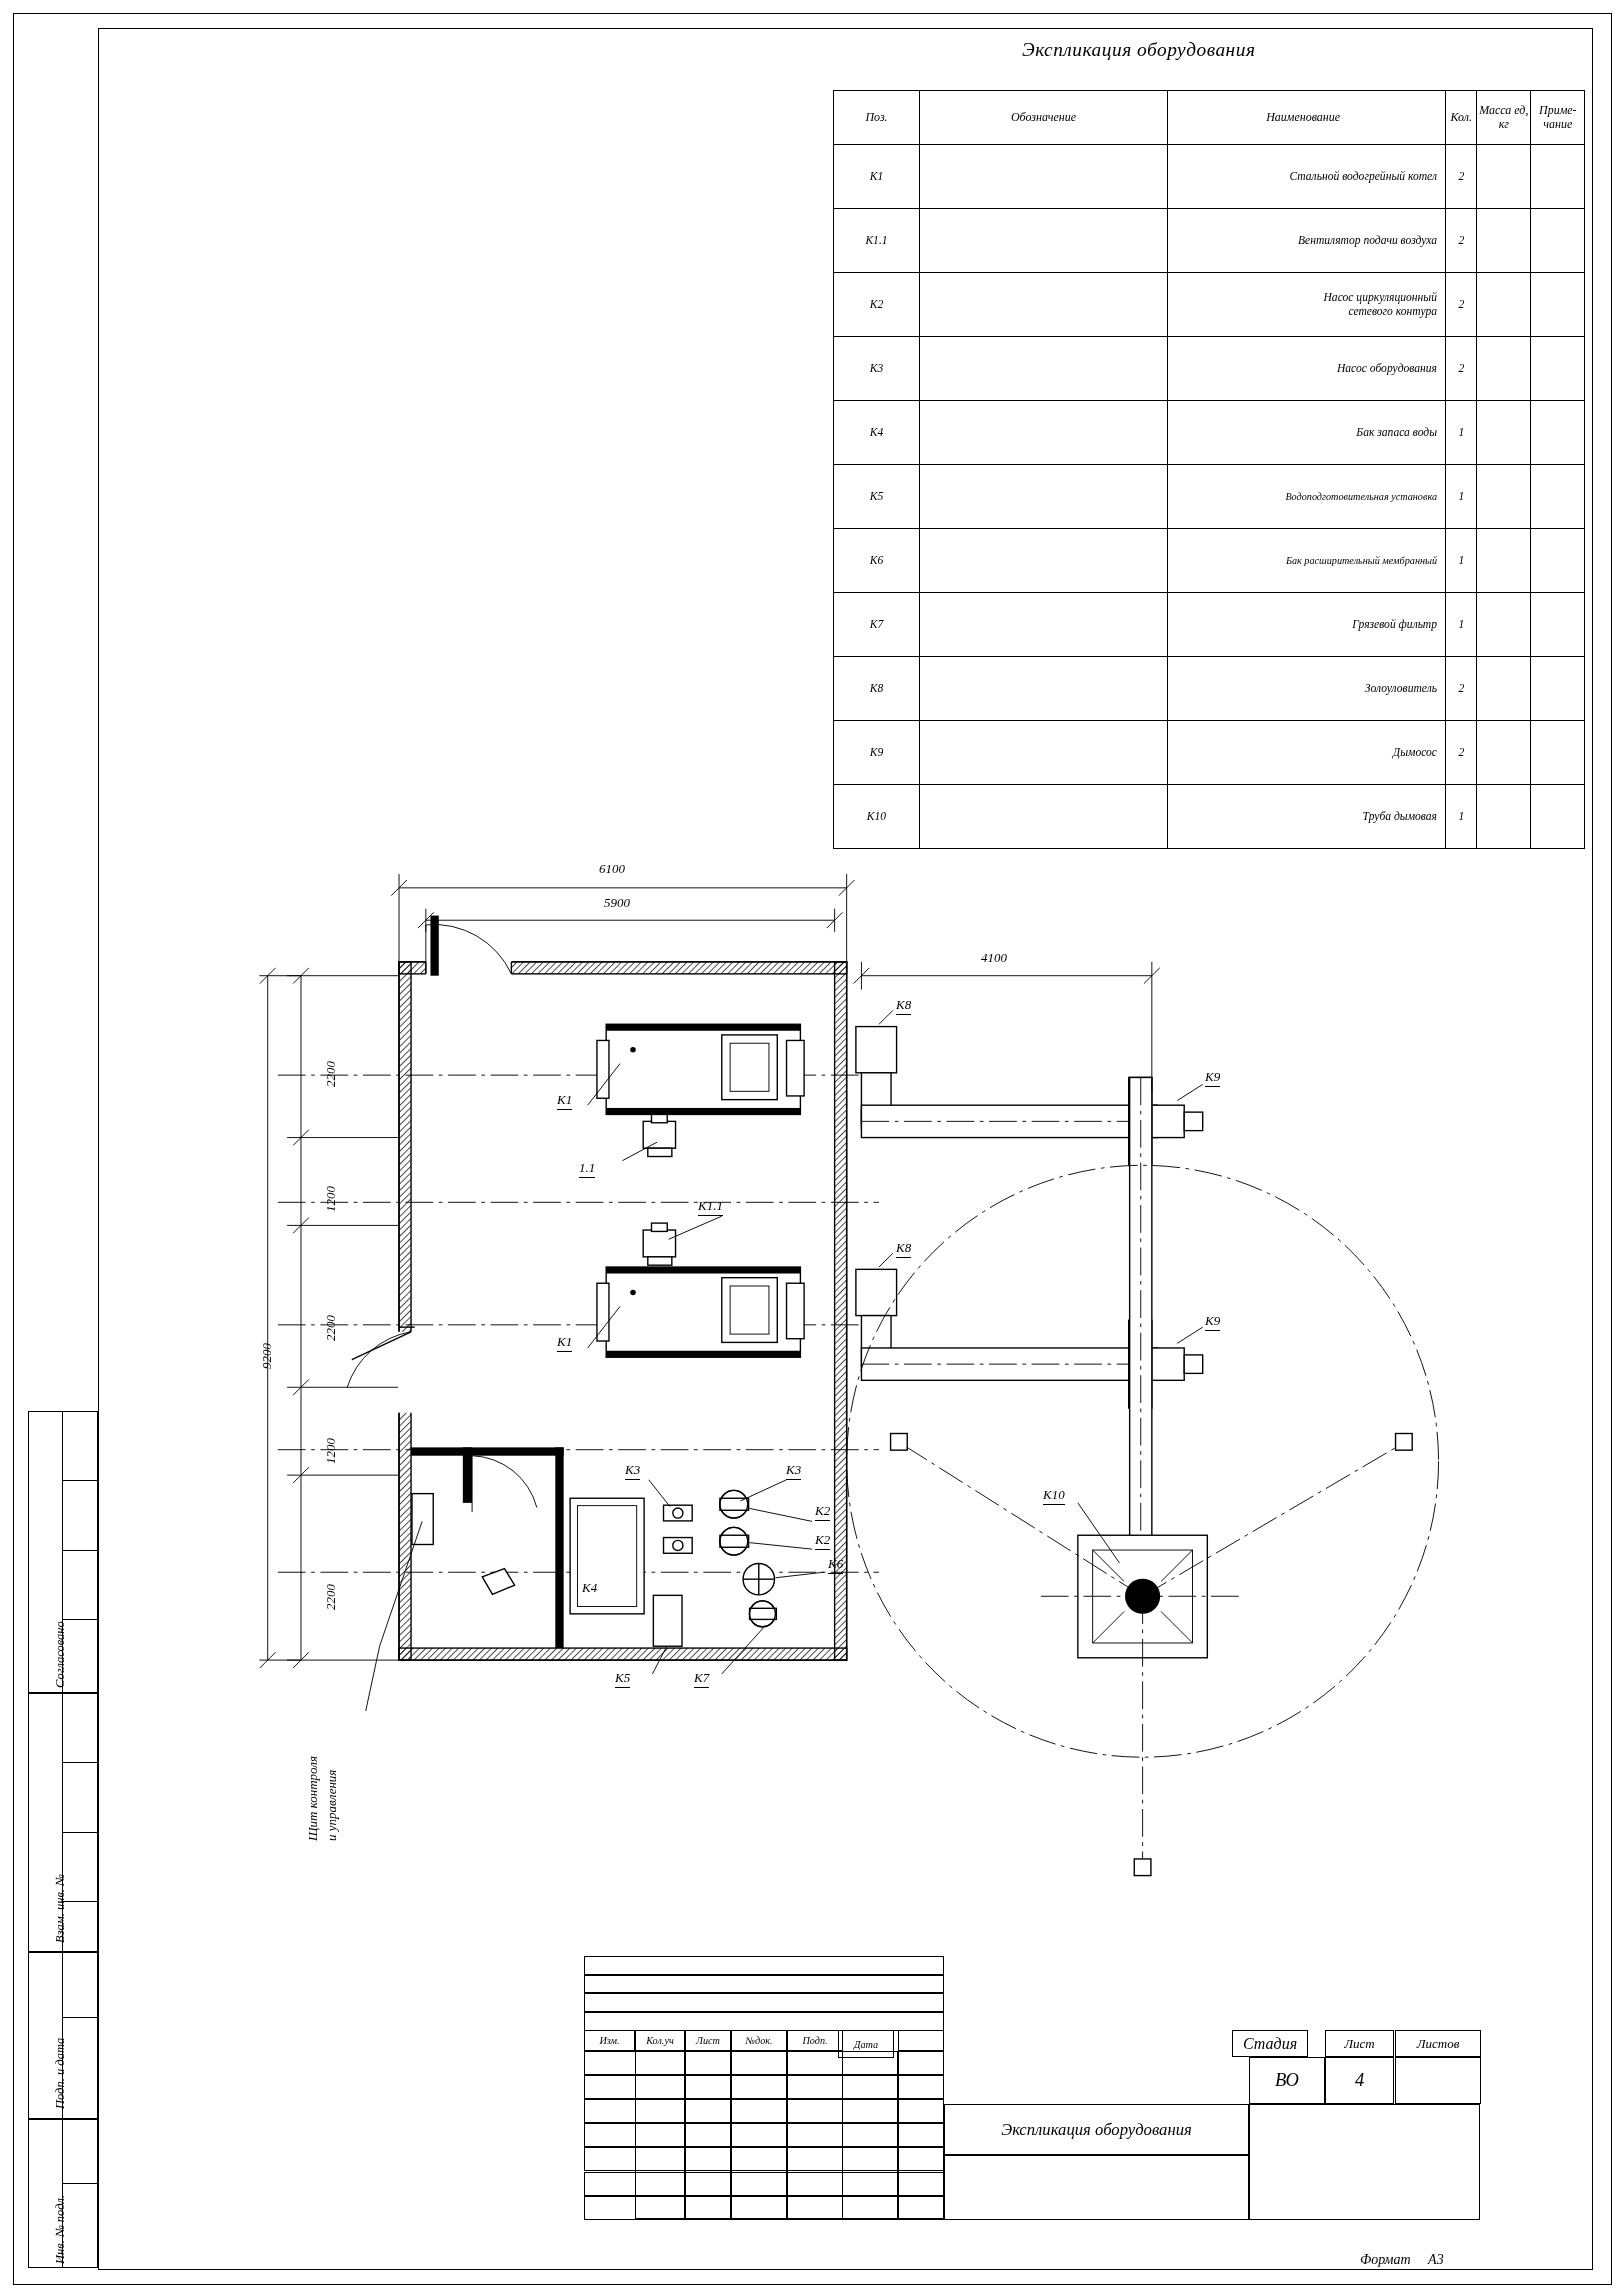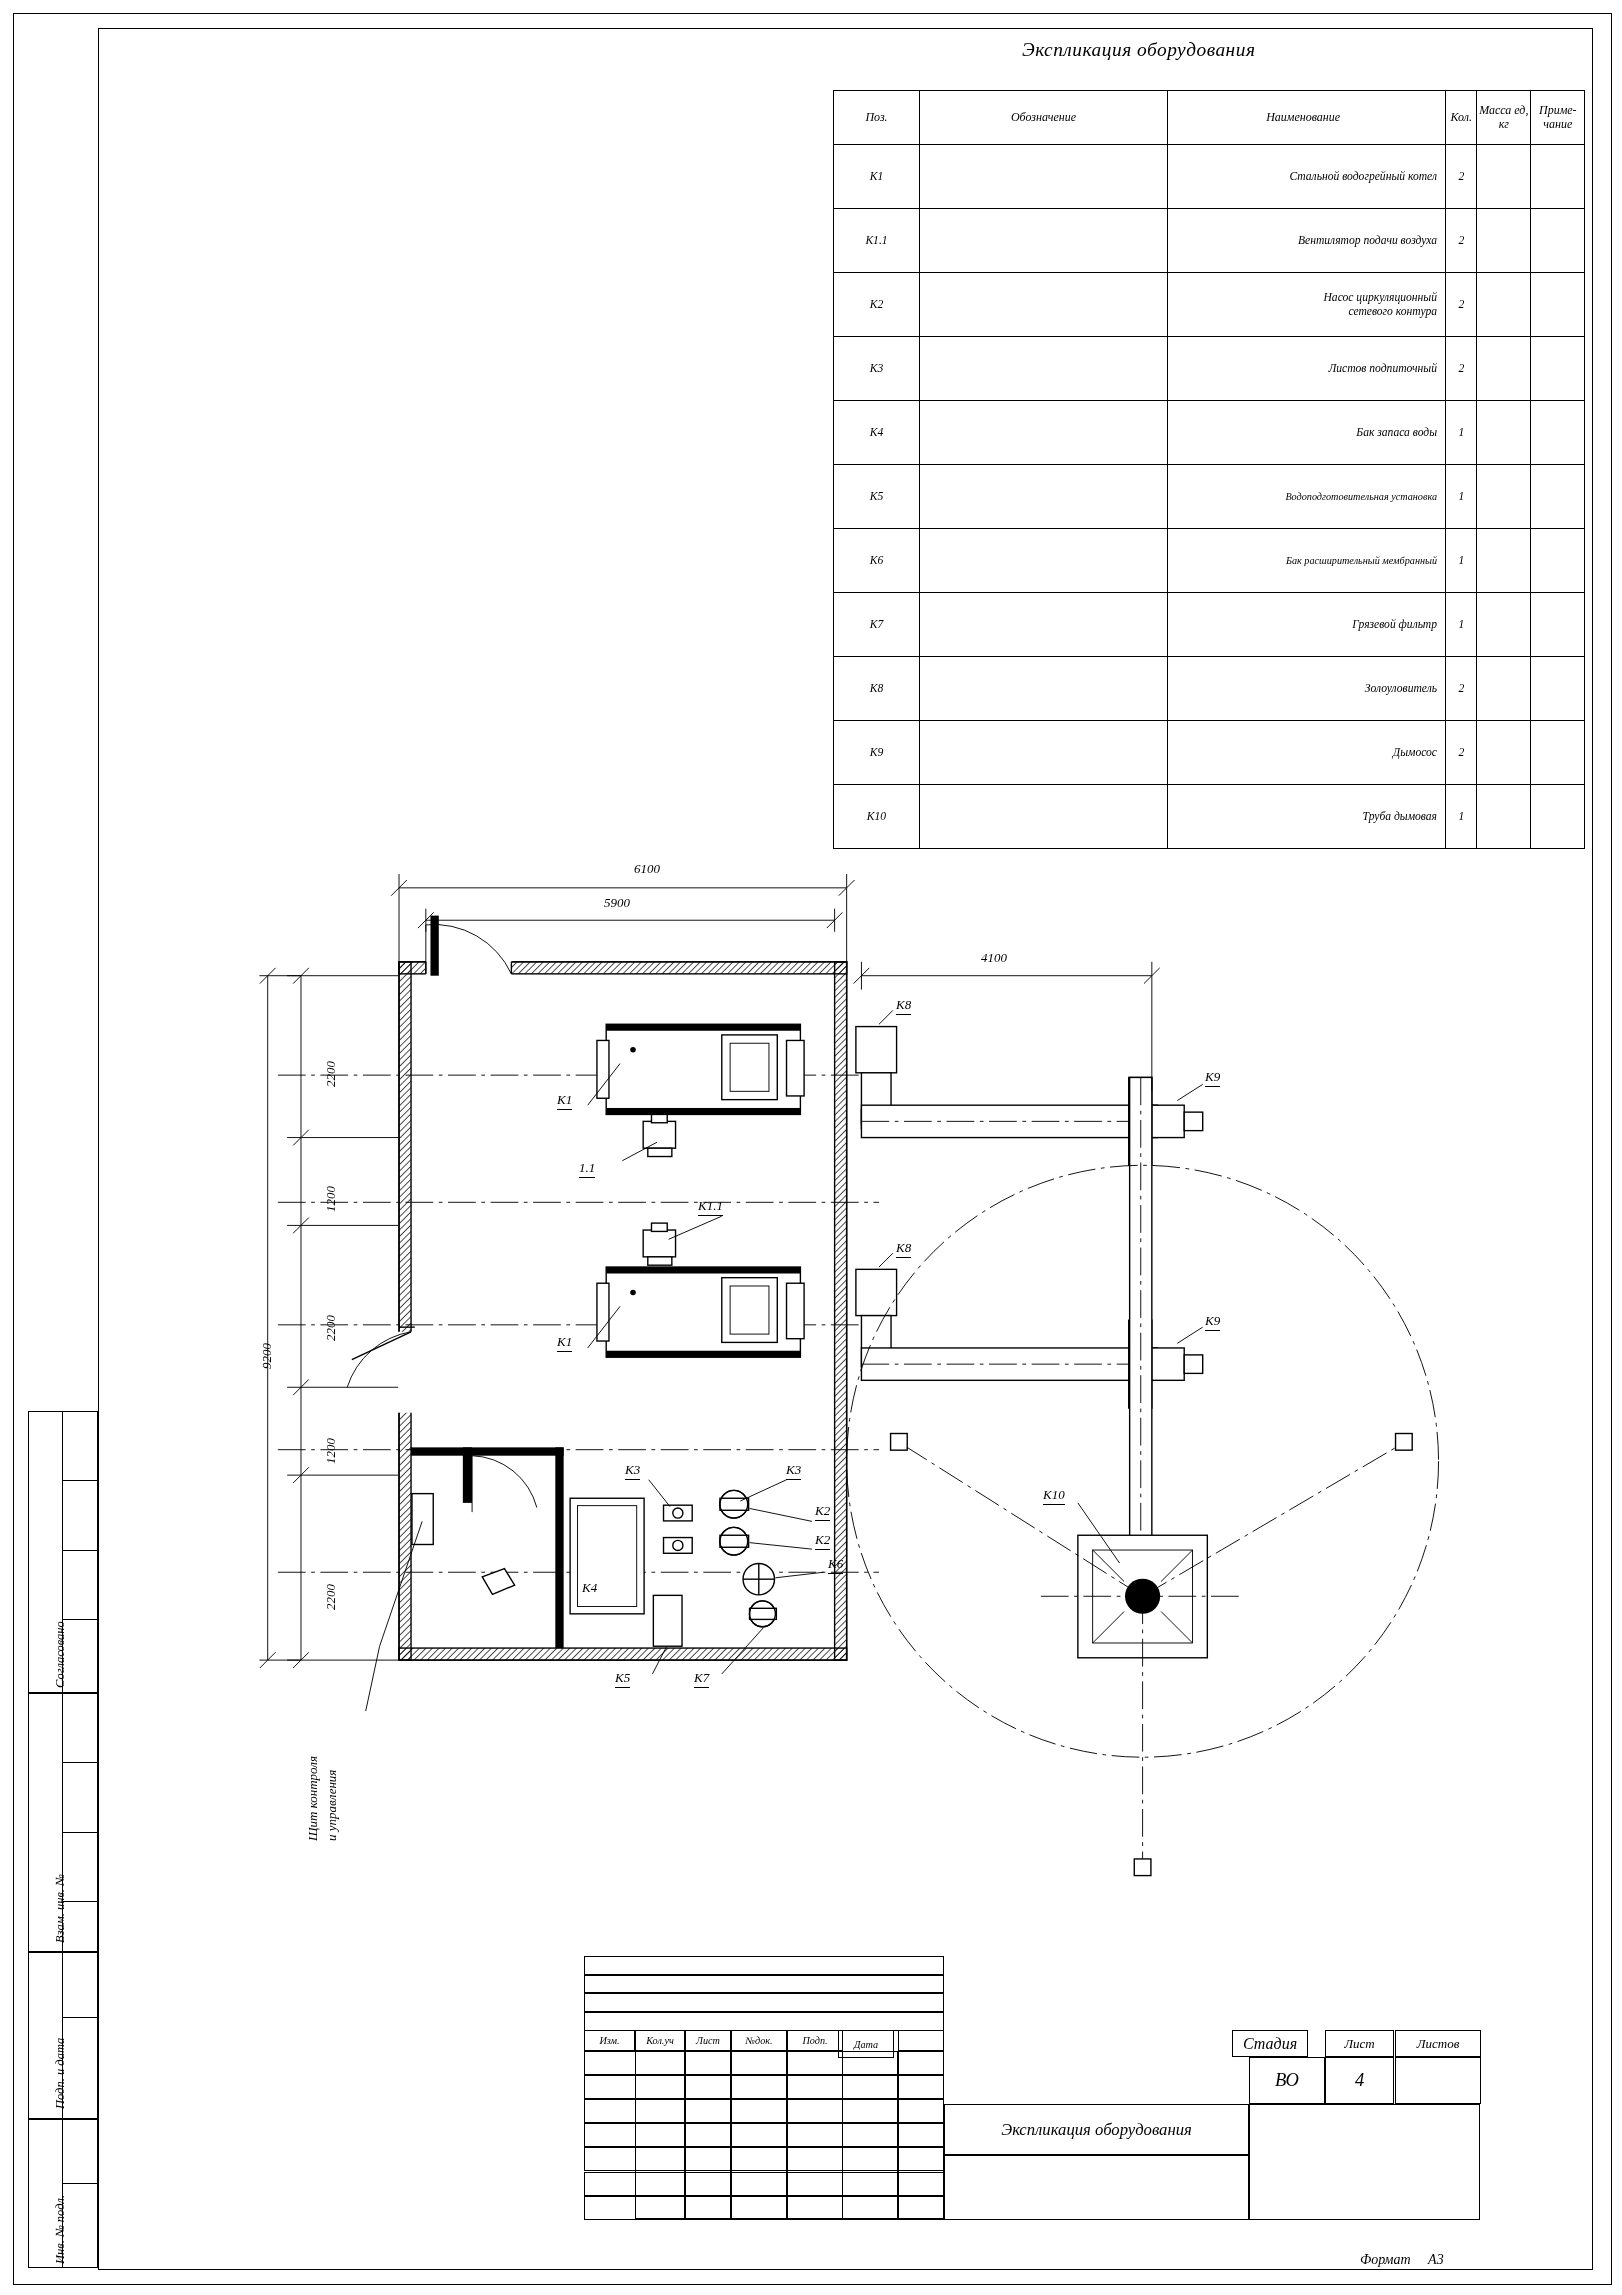--- a/index.html
+++ b/index.html
@@ -117,21 +117,21 @@
           <div>Насос циркуляционный</div>
           <div>сетевого контура</div>
         </td>
         <td class="c-kol">2</td>
         <td class="c-mas"></td>
         <td class="c-pri"></td>
       </tr>
       <tr>
         <td class="c-pos">К3</td>
         <td class="c-des"></td>
-        <td class="c-name">Листов подпиточный</td>
+        <td class="c-name">Насос оборудования</td>
         <td class="c-kol">2</td>
         <td class="c-mas"></td>
         <td class="c-pri"></td>
       </tr>
       <tr>
         <td class="c-pos">К4</td>
         <td class="c-des"></td>
         <td class="c-name">Бак запаса воды</td>
         <td class="c-kol">1</td>
         <td class="c-mas"></td>
@@ -385,21 +385,21 @@
         <line x1="633" y1="2127" x2="667" y2="2093"></line>
         <line x1="633" y1="2477" x2="667" y2="2443"></line>
         <line x1="633" y1="2667" x2="667" y2="2633"></line>
         <line x1="633" y1="3017" x2="667" y2="2983"></line>
         <line x1="633" y1="3207" x2="667" y2="3173"></line>
         <line x1="633" y1="3607" x2="667" y2="3573"></line>
       </g>
     </g>
   </svg>
 
-  <div class="dim" style="left:634px;top:861px;">6100</div>
+  <div class="dim" style="left:599px;top:861px;">6100</div>
   <div class="dim" style="left:604px;top:895px;">5900</div>
   <div class="dim" style="left:981px;top:950px;">4100</div>
   <div class="dimv" style="left:259px;top:1369px;">9200</div>
   <div class="dimv" style="left:323px;top:1087px;">2200</div>
   <div class="dimv" style="left:323px;top:1212px;">1200</div>
   <div class="dimv" style="left:323px;top:1341px;">2200</div>
   <div class="dimv" style="left:323px;top:1464px;">1200</div>
   <div class="dimv" style="left:323px;top:1610px;">2200</div>
 
   <div class="lblu" style="left:557px;top:1092px;">К1</div>

